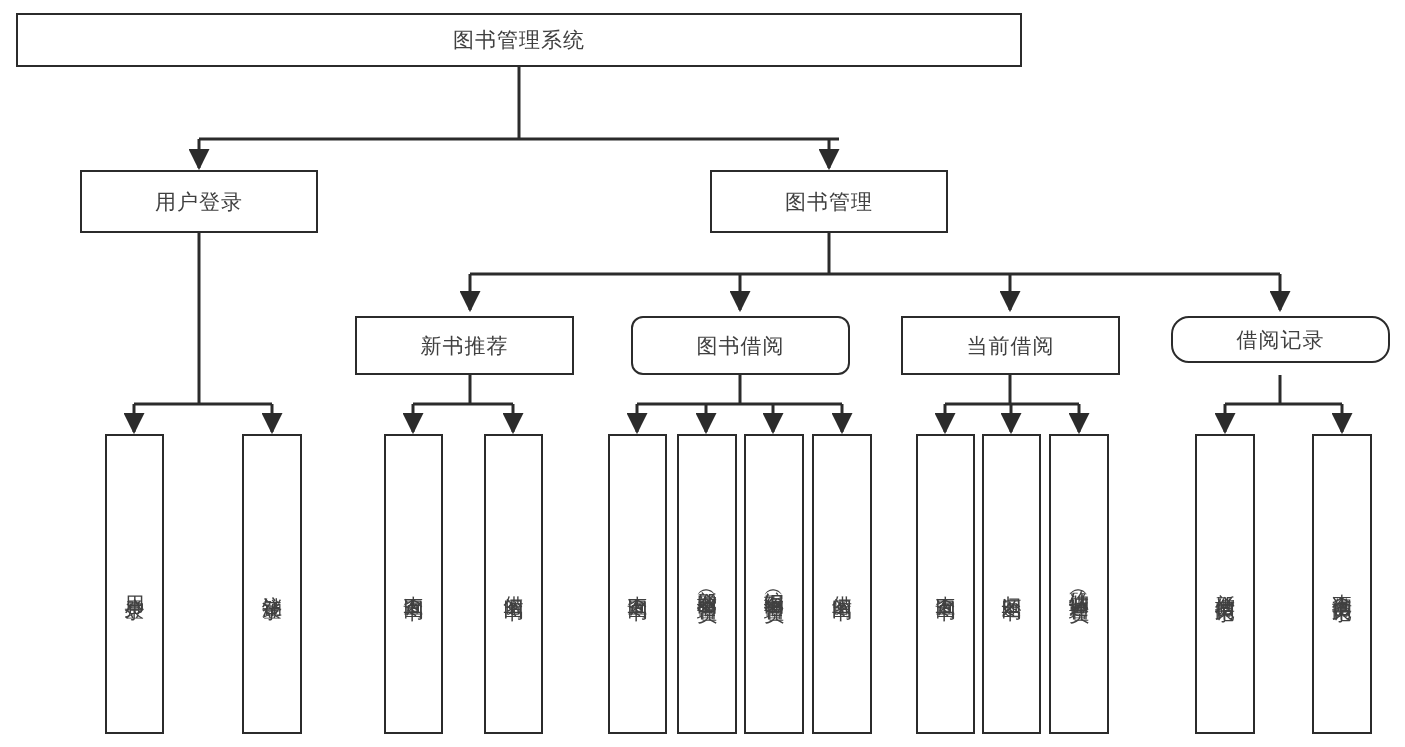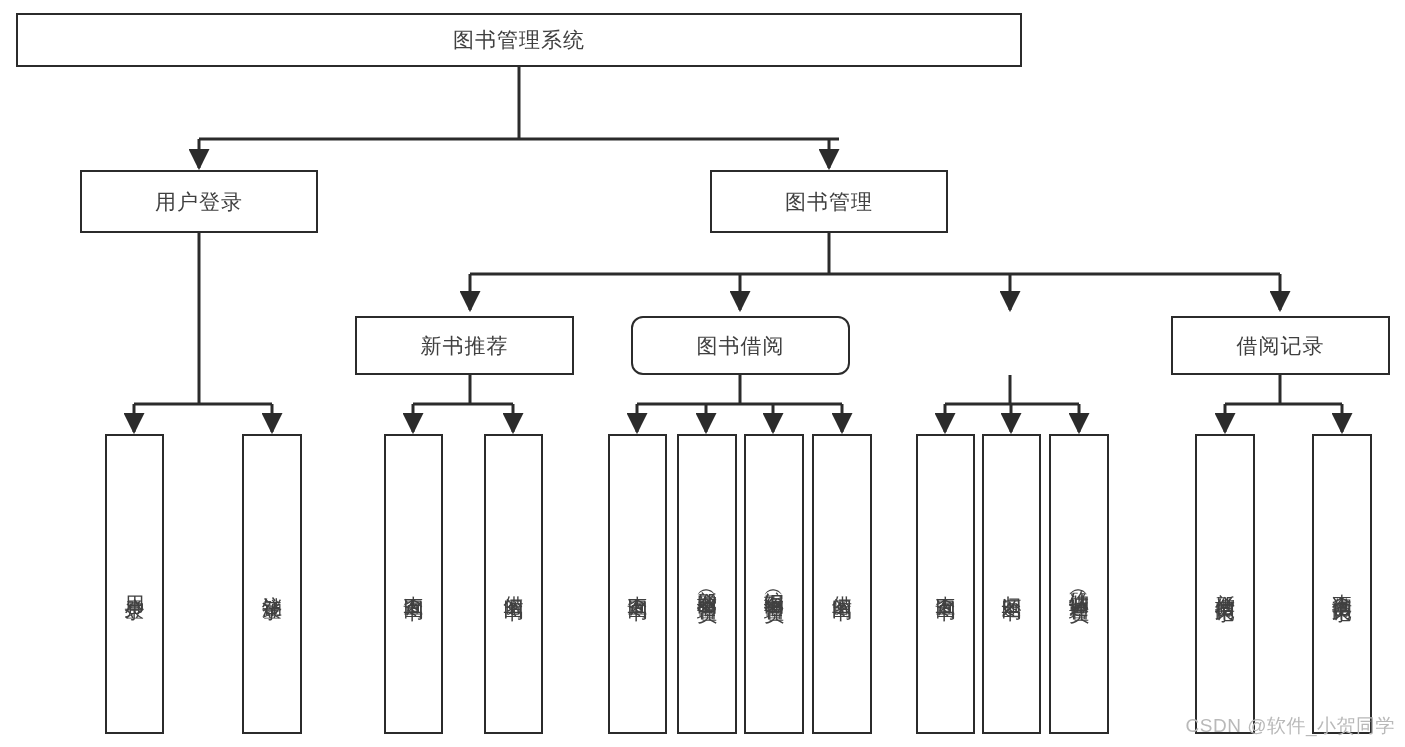--- a/index.html
+++ b/index.html
@@ -125,21 +125,24 @@
   <div class="box h-label" style="left:710px; top:170px; width:238px; height:63px;">
     <span>图书管理</span>
   </div>
 
   <div class="box h-label" style="left:355px; top:316px; width:219px; height:59px;">
     <span>新书推荐</span>
   </div>
   <div class="box h-label" style="left:631px; top:316px; width:219px; height:59px;border-radius:12px;">
     <span>图书借阅</span>
   </div>
-  <div class="box h-label" style="left:1171px; top:316px; width:219px; height:59px;">
+  <div class="box h-label" style="left:901px; top:316px; width:219px; height:59px;">
+    <span>当前借阅</span>
+  </div>
+  <div class="box h-label" style="left:1171px; top:316px; width:219px; height:47px;border-radius:18px;">
     <span>借阅记录</span>
   </div>
 
   <div class="box v-label" style="left:105px; top:434px; width:59px; height:300px;">
     <span class="v-text">用户登录</span>
   </div>
   <div class="box v-label" style="left:242px; top:434px; width:60px; height:300px;">
     <span class="v-text">注销登录</span>
   </div>
 
@@ -173,15 +176,14 @@
     <span class="v-text">确认归还（管理员）</span>
   </div>
 
   <div class="box v-label" style="left:1195px; top:434px; width:60px; height:300px;">
     <span class="v-text">新增借阅记录</span>
   </div>
   <div class="box v-label" style="left:1312px; top:434px; width:60px; height:300px;">
     <span class="v-text">查询借阅记录</span>
   </div>
 
-  <div id="watermark">CSDN @软件_小贺同学</div>
 
 </div>
 
 </body></html>

